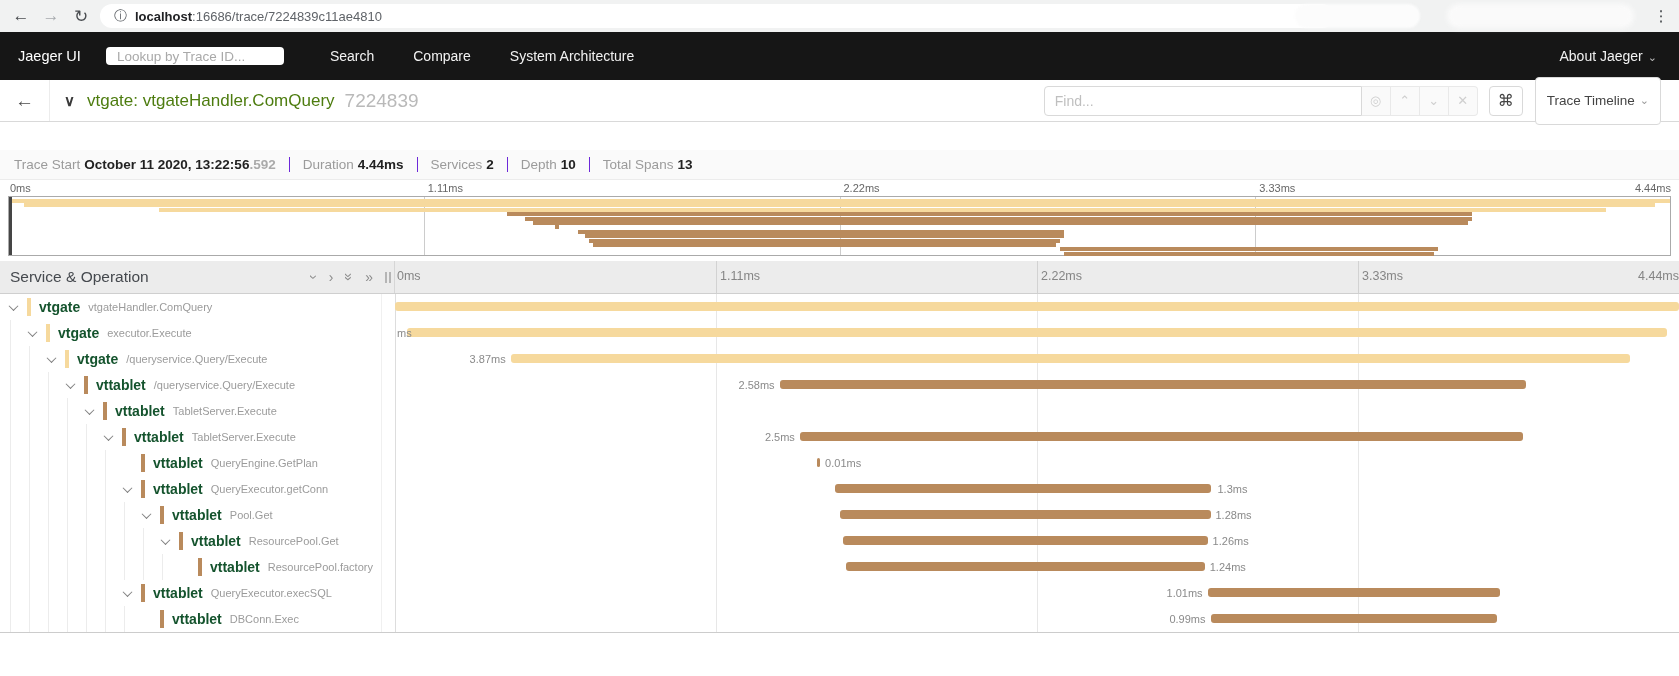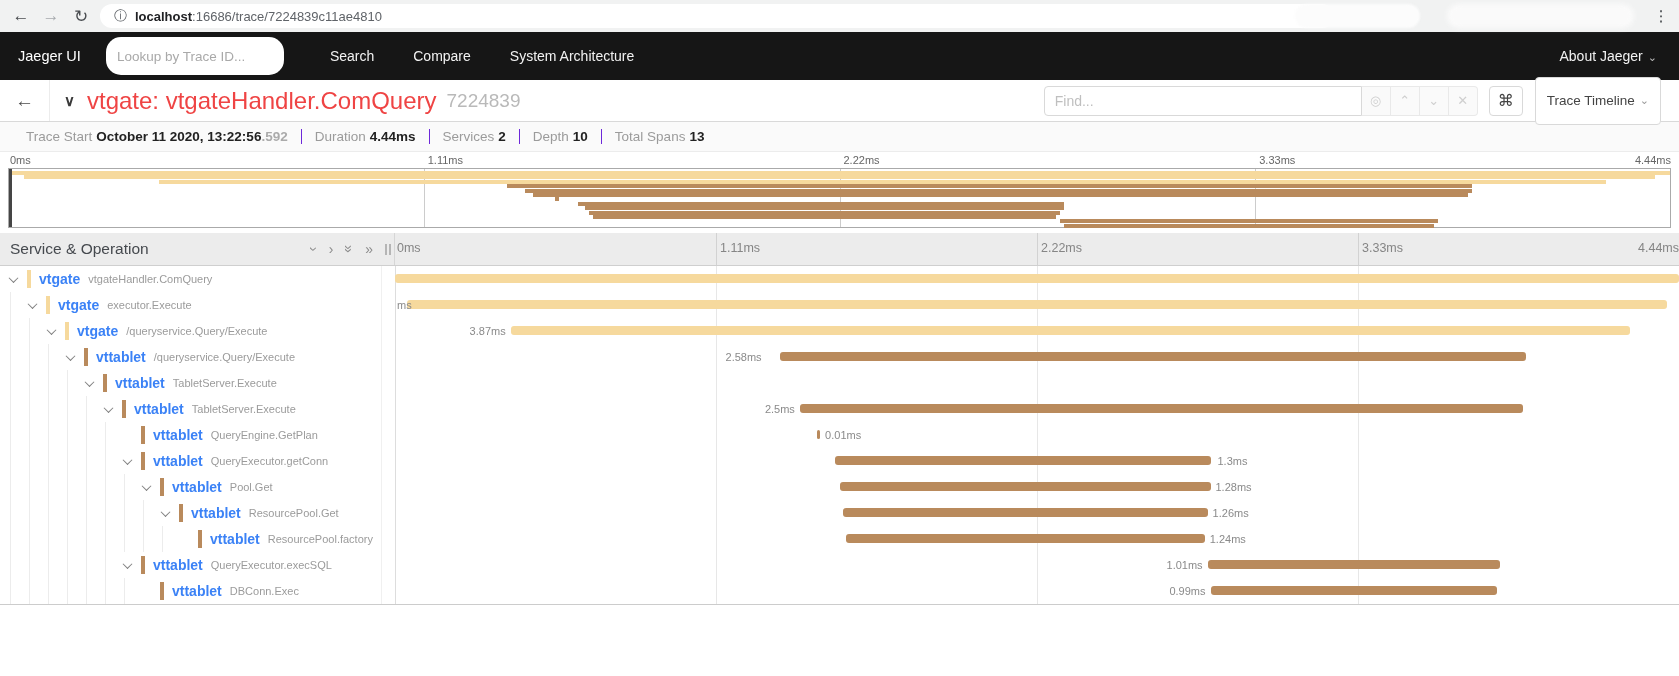--- a/index.html
+++ b/index.html
@@ -19,51 +19,51 @@
   .blur1 { position:absolute; left:1295px; top:4px; width:125px; height:24px; background:#fcfcfc;
            border-radius:12px; filter:blur(1px); }
   .blur2 { position:absolute; left:1448px; top:5px; width:185px; height:22px; background:#fafafa;
            border-radius:11px; filter:blur(2px); box-shadow:0 0 4px #fff; }
   .kebab { position:absolute; left:1648px; top:0; width:26px; height:32px; display:flex;
            align-items:center; justify-content:center; color:#3c4043; font-size:15px; cursor:pointer; }
 
   
   .jaeger-nav { height:48px; background:#161616; display:flex; align-items:center; color:#fff; }
   .brand { font-size:14.5px; color:#fff; padding:0 18px; }
-  .lookup { width:178px; height:38px; margin-left:7px; margin-right:46px; border:none; border-radius:15px;
+  .lookup { width:178px; height:18px; margin-left:7px; margin-right:46px; border:none; border-radius:4px;
             background:#fff; padding:0 11px; font-size:13.5px; font-family:inherit; color:#333; }
   .lookup::placeholder { color:#a9a9a9; }
   .nav-item { font-size:14px; color:#f2f2f2; margin-right:39px; cursor:pointer; }
   .nav-right { margin-left:auto; margin-right:22px; font-size:14px; color:#f2f2f2; cursor:pointer; }
   .caret { font-size:11px; color:#bdbdbd; margin-left:5px; }
 
   
   .trace-page-header { height:42px; display:flex; align-items:center; border-bottom:1px solid #d9d9d9; position:relative; }
   .back-button { width:50px; height:100%; display:flex; align-items:center; justify-content:center;
                  border-right:1px solid #ececec; font-size:19px; color:#4b4b4b; cursor:pointer; }
   .title-chev { margin:0 12px 0 14px; font-size:15px; color:#3a3a3a; font-weight:700; cursor:pointer; }
-  .trace-title { font-size:24px; color:#ef4444; white-space:nowrap; }
+  .trace-title { font-size:17px; color:#4d7c0f; white-space:nowrap; }
   .trace-id { font-size:19px; color:#b9b9b9; margin-left:10px; }
   .hdr-right { margin-left:auto; margin-right:18px; display:flex; align-items:center;padding-left:48px; }
   .find-input { width:318px; height:30px; border:1px solid #d9d9d9; border-radius:4px 0 0 4px;
                 padding:0 10px; font-size:14px; font-family:inherit; color:#333; }
   .find-input::placeholder { color:#bfbfbf; }
   .fbtn { width:29px; height:30px; border:1px solid #e9e9e9; border-left:none; background:#fafafa;
           color:#cfcfcf; font-size:13px; display:flex; align-items:center; justify-content:center; }
   .fbtn.last { border-radius:0 4px 4px 0; }
   .kbd-btn { width:34px; height:30px; margin-left:11px; border:1px solid #d9d9d9; border-radius:4px;
              background:#fff; display:flex; align-items:center; justify-content:center;
              font-size:16px; color:#444; cursor:pointer; }
   .view-btn { height:48px; margin-left:12px; border:1px solid #d9d9d9; border-radius:4px; background:#fff;
               display:flex; align-items:center; padding:0 11px; font-size:13.5px; color:#444; cursor:pointer; }
   .view-btn .caret { color:#999; }
 
   
   .trace-meta { height:30px; background:#fafafa; border-bottom:1px solid #ececec; display:flex;
-                align-items:center; padding-left:26px; font-size:13.5px; }
+                align-items:center; padding-left:14px; font-size:13.5px;margin-top:28px; }
   .meta-item { padding:0 13px; border-left:1px solid #6d28d9; color:#9b9b9b; white-space:nowrap; }
   .meta-item:first-child { border-left:none; padding-left:0; }
   .meta-item b { color:#222; font-weight:700; margin-left:4px; }
   .meta-item .suffix { color:#aaa; font-weight:700; }
 
   
   .mini-ruler { height:16px; position:relative; margin:0 8px; font-size:11px; color:#666; }
   .tick { position:absolute; top:2px; }
   .tick.t0 { left:2px; } .tick.t1 { left:calc(25% + 4px); } .tick.t2 { left:calc(50% + 4px); }
   .tick.t3 { left:calc(75% + 4px); } .tick.t4 { right:0px; }
@@ -94,21 +94,21 @@
   .grid-overlay { position:absolute; left:395px; right:0; top:0; bottom:0; pointer-events:none; }
   .ggrid { position:absolute; top:0; bottom:0; width:1px; background:#e7e7e7; }
   .ggrid.g0 { left:0; background:#ddd; } .ggrid.g1 { left:25%; } .ggrid.g2 { left:50%; } .ggrid.g3 { left:75%; }
   .row { height:26px; display:flex; }
   .row-left { width:381px; display:flex; align-items:center; padding-left:10px; overflow:hidden; cursor:pointer; }
   .indent { width:19px; height:26px; border-left:1px solid #ececec; flex:none; }
   .chev-slot { width:17px; flex:none; display:flex; align-items:center; justify-content:flex-start; }
   .chev { width:7px; height:7px; border-right:1.6px solid #808080; border-bottom:1.6px solid #808080;
           transform:rotate(45deg) translate(-1px,-1px); cursor:pointer; }
   .svc-bar { width:4px; height:18px; flex:none; margin-right:8px; }
-  .svc { font-size:14px; font-weight:700; color:#3b82f6; white-space:nowrap; }
+  .svc { font-size:14px; font-weight:700; color:#14532d; white-space:nowrap; }
   .op { font-size:11px; color:#9b9b9b; margin-left:8px; white-space:nowrap; }
   .row-div { width:14px; flex:none; border-left:1px solid #f0f0f0; }
   .row-gantt { flex:1; position:relative; overflow:hidden; cursor:pointer; }
   .gbar { position:absolute; top:8px; height:9px; border-radius:3px; min-width:2px; }
   .glabel { position:absolute; top:7px; font-size:11px; color:#8a8a8a; white-space:nowrap; }
 </style>
 </head>
 <body>
 
 <div class="browser-bar">
@@ -276,21 +276,21 @@
         <span class="chev-slot">
           <span class="chev"></span>
         </span>
         <span class="svc-bar" style="background: rgb(185, 138, 92);"></span>
         <span class="svc">vttablet</span>
         <span class="op">/queryservice.Query/Execute</span>
       </div>
       <div class="row-div"></div>
       <div class="row-gantt">
         <div class="gbar" style="left: 29.955%; width: 58.1081%; background: rgb(185, 138, 92);"></div>
-        <div class="glabel" style="right: 70.045%; margin-right: 18px;">2.58ms</div>
+        <div class="glabel" style="right: 70.045%; margin-right: 5px;">2.58ms</div>
       </div>
     </div>
     <div class="row">
       <div class="row-left">
         <span class="indent"></span>
         <span class="indent"></span>
         <span class="indent"></span>
         <span class="indent"></span>
         <span class="chev-slot">
           <span class="chev"></span>

